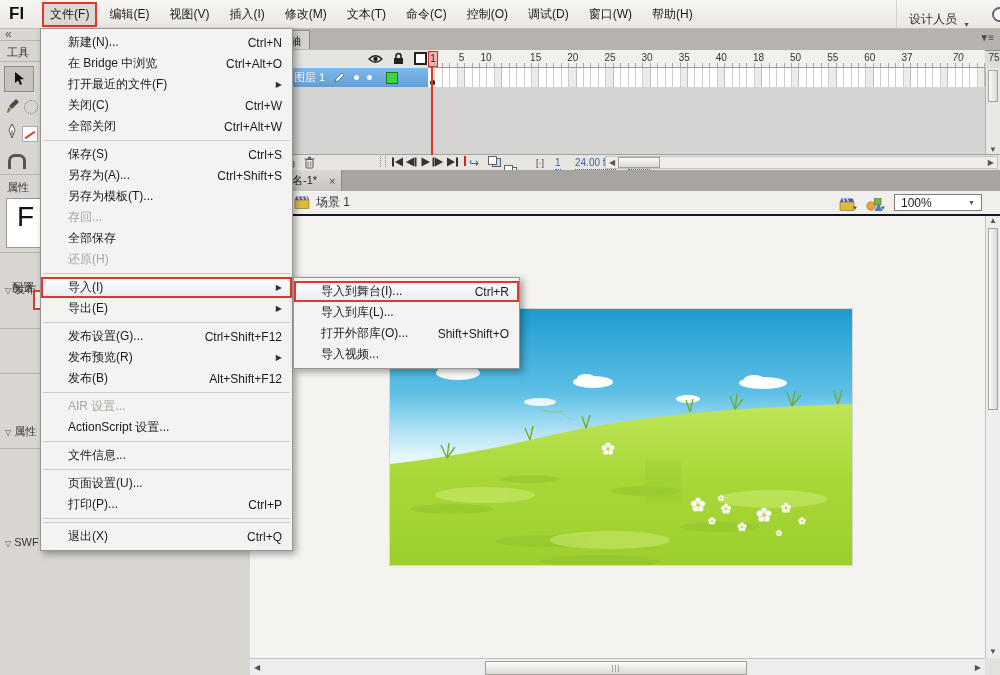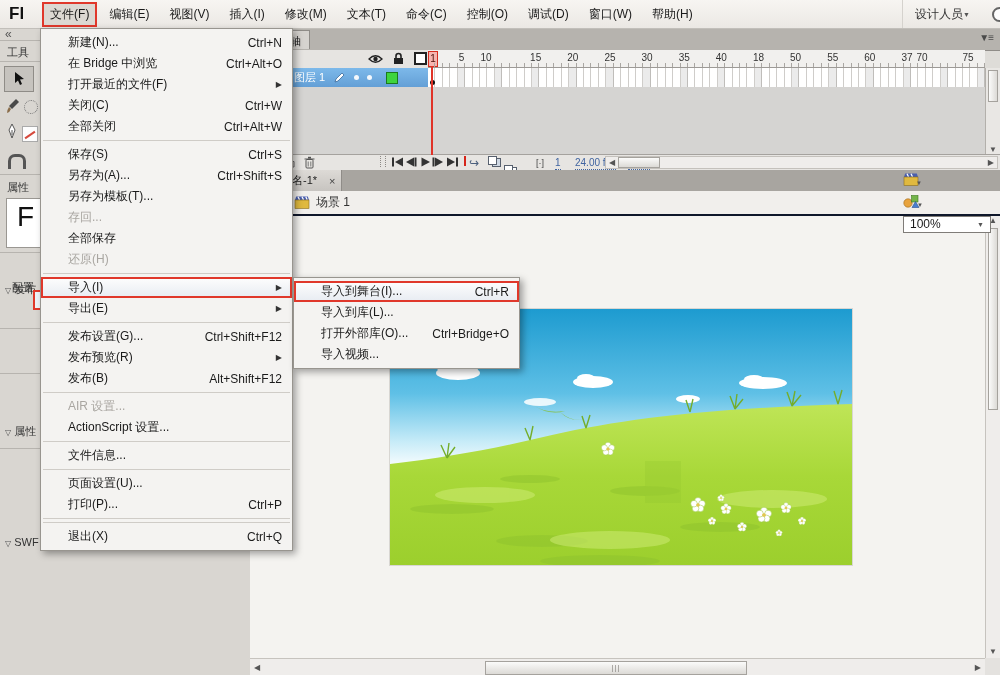--- a/index.html
+++ b/index.html
@@ -8,21 +8,21 @@
        background:#e9e7e3;color:#1a1a1a;-webkit-font-smoothing:antialiased;}
 
   
   .menubar{position:absolute;top:0;left:0;right:0;height:28px;z-index:60;
     background:linear-gradient(#f7f5f2,#ebe8e4);border-bottom:1px solid #c2bfba;
     display:flex;align-items:center;}
   .logo{font-weight:bold;font-size:17px;margin:0 16px 0 9px;color:#111;}
   .mb-item{padding:4px 8px;margin:0 2px;white-space:nowrap;cursor:default;}
   .mb-item.active{border:2px solid #e0382b;background:#dcd8d2;padding:2px 6px;}
   .mb-right{margin-left:auto;display:flex;align-items:center;height:100%;}
-  .workspace{display:flex;align-items:center;padding:0 12px;height:100%;
+  .workspace{display:flex;align-items:flex-end;gap:6px;padding:0 12px;height:100%;
     border-left:1px solid #d5d2cd;color:#333;}
   .caret{font-size:7px;color:#555;}
   .searchball{width:11px;height:11px;border:2px solid #666;border-radius:50%;
     margin-left:10px;margin-right:-7px;background:#fdfdfd;}
 
   
   .left-dock{position:absolute;left:0;top:28px;width:250px;bottom:0;z-index:10;
     background:#d9d6d1;border-right:1px solid #a19e99;overflow:hidden;}
   .ld-abs{position:absolute;}
   .ld-title{font-size:11px;color:#333;}
@@ -97,21 +97,21 @@
 
   
   .doc-tabs{position:absolute;left:250px;top:170px;right:0;height:21px;background:#a8a5a0;z-index:20;}
   .doc-tab{position:absolute;left:0;top:0;height:21px;width:92px;box-sizing:border-box;
     background:linear-gradient(#dddad6,#c7c4c0);border-right:1px solid #8f8c88;
     display:flex;align-items:center;padding-left:20px;font-size:11px;color:#222;}
   .doc-close{margin-left:12px;color:#444;font-size:11px;}
   .edit-bar{position:absolute;left:250px;top:191px;right:0;height:23px;background:#f1efec;
     border-bottom:2px solid #0f172a;z-index:20;display:flex;align-items:center;}
   .scene-group{display:flex;align-items:center;gap:6px;padding-left:44px;color:#333;}
-  .eb-right{margin-left:auto;display:flex;align-items:flex-start;gap:8px;padding-right:9px;flex-direction:column;}
+  .eb-right{margin-left:auto;display:flex;align-items:flex-end;gap:8px;padding-right:18px;}
   .zoom-box{width:88px;height:17px;background:#fff;border:1px solid #7f7c78;
     display:flex;align-items:center;padding:0 6px;box-sizing:border-box;}
   .zoom-box .caret{margin-left:auto;}
   .icon-caret{font-size:6px;color:#555;margin-left:-3px;align-self:flex-end;}
 
   
   .stage-area{position:absolute;left:250px;top:214px;right:15px;bottom:17px;
     background:#f4f3f0;z-index:15;}
   .stage{position:absolute;left:140px;top:95px;width:462px;height:256px;box-shadow:0 0 0 1px #d8d6d2;}
 
@@ -236,22 +236,22 @@
       <span class="ruler-num" style="left: 144.82px;">20</span>
       <span class="ruler-num" style="left: 181.953px;">25</span>
       <span class="ruler-num" style="left: 219.087px;">30</span>
       <span class="ruler-num" style="left: 256.22px;">35</span>
       <span class="ruler-num" style="left: 293.353px;">40</span>
       <span class="ruler-num" style="left: 330.487px;">18</span>
       <span class="ruler-num" style="left: 367.62px;">50</span>
       <span class="ruler-num" style="left: 404.753px;">55</span>
       <span class="ruler-num" style="left: 441.887px;">60</span>
       <span class="ruler-num" style="left: 479.02px;">37</span>
-      <span class="ruler-num" style="left: 494px;">70</span>
-      <span class="ruler-num" style="left: 540px;">75</span>
+      <span class="ruler-num" style="left: 530px; font-style: italic;">70</span>
+      <span class="ruler-num" style="left: 566px;">75</span>
     </div>
   <div class="tl-rows">
     <div class="layer-row">
       <div class="layer-name">
         <span>图层 1</span>
         <svg width="13" height="13" viewBox="0 0 13 13">
             <path d="M2,11 L3,8 L9,2 L11,4 L5,10 Z" fill="#fff" stroke="#3a6a9a" stroke-width="0.8"></path>
           </svg>
         <span class="layer-dot"></span>
         <span class="layer-dot"></span>
@@ -578,19 +578,19 @@
     <div class="menu-item highlighted">
       <span class="mi-label">导入到舞台(I)...</span>
       <span class="mi-right">Ctrl+R</span>
     </div>
     <div class="menu-item">
       <span class="mi-label">导入到库(L)...</span>
       <span class="mi-right"></span>
     </div>
     <div class="menu-item">
       <span class="mi-label">打开外部库(O)...</span>
-      <span class="mi-right">Ctrl+Bridge+O</span>
+      <span class="mi-right">Shift+Shift+O</span>
     </div>
     <div class="menu-item">
       <span class="mi-label">导入视频...</span>
       <span class="mi-right"></span>
     </div>
   </div>
 
 </body></html>

